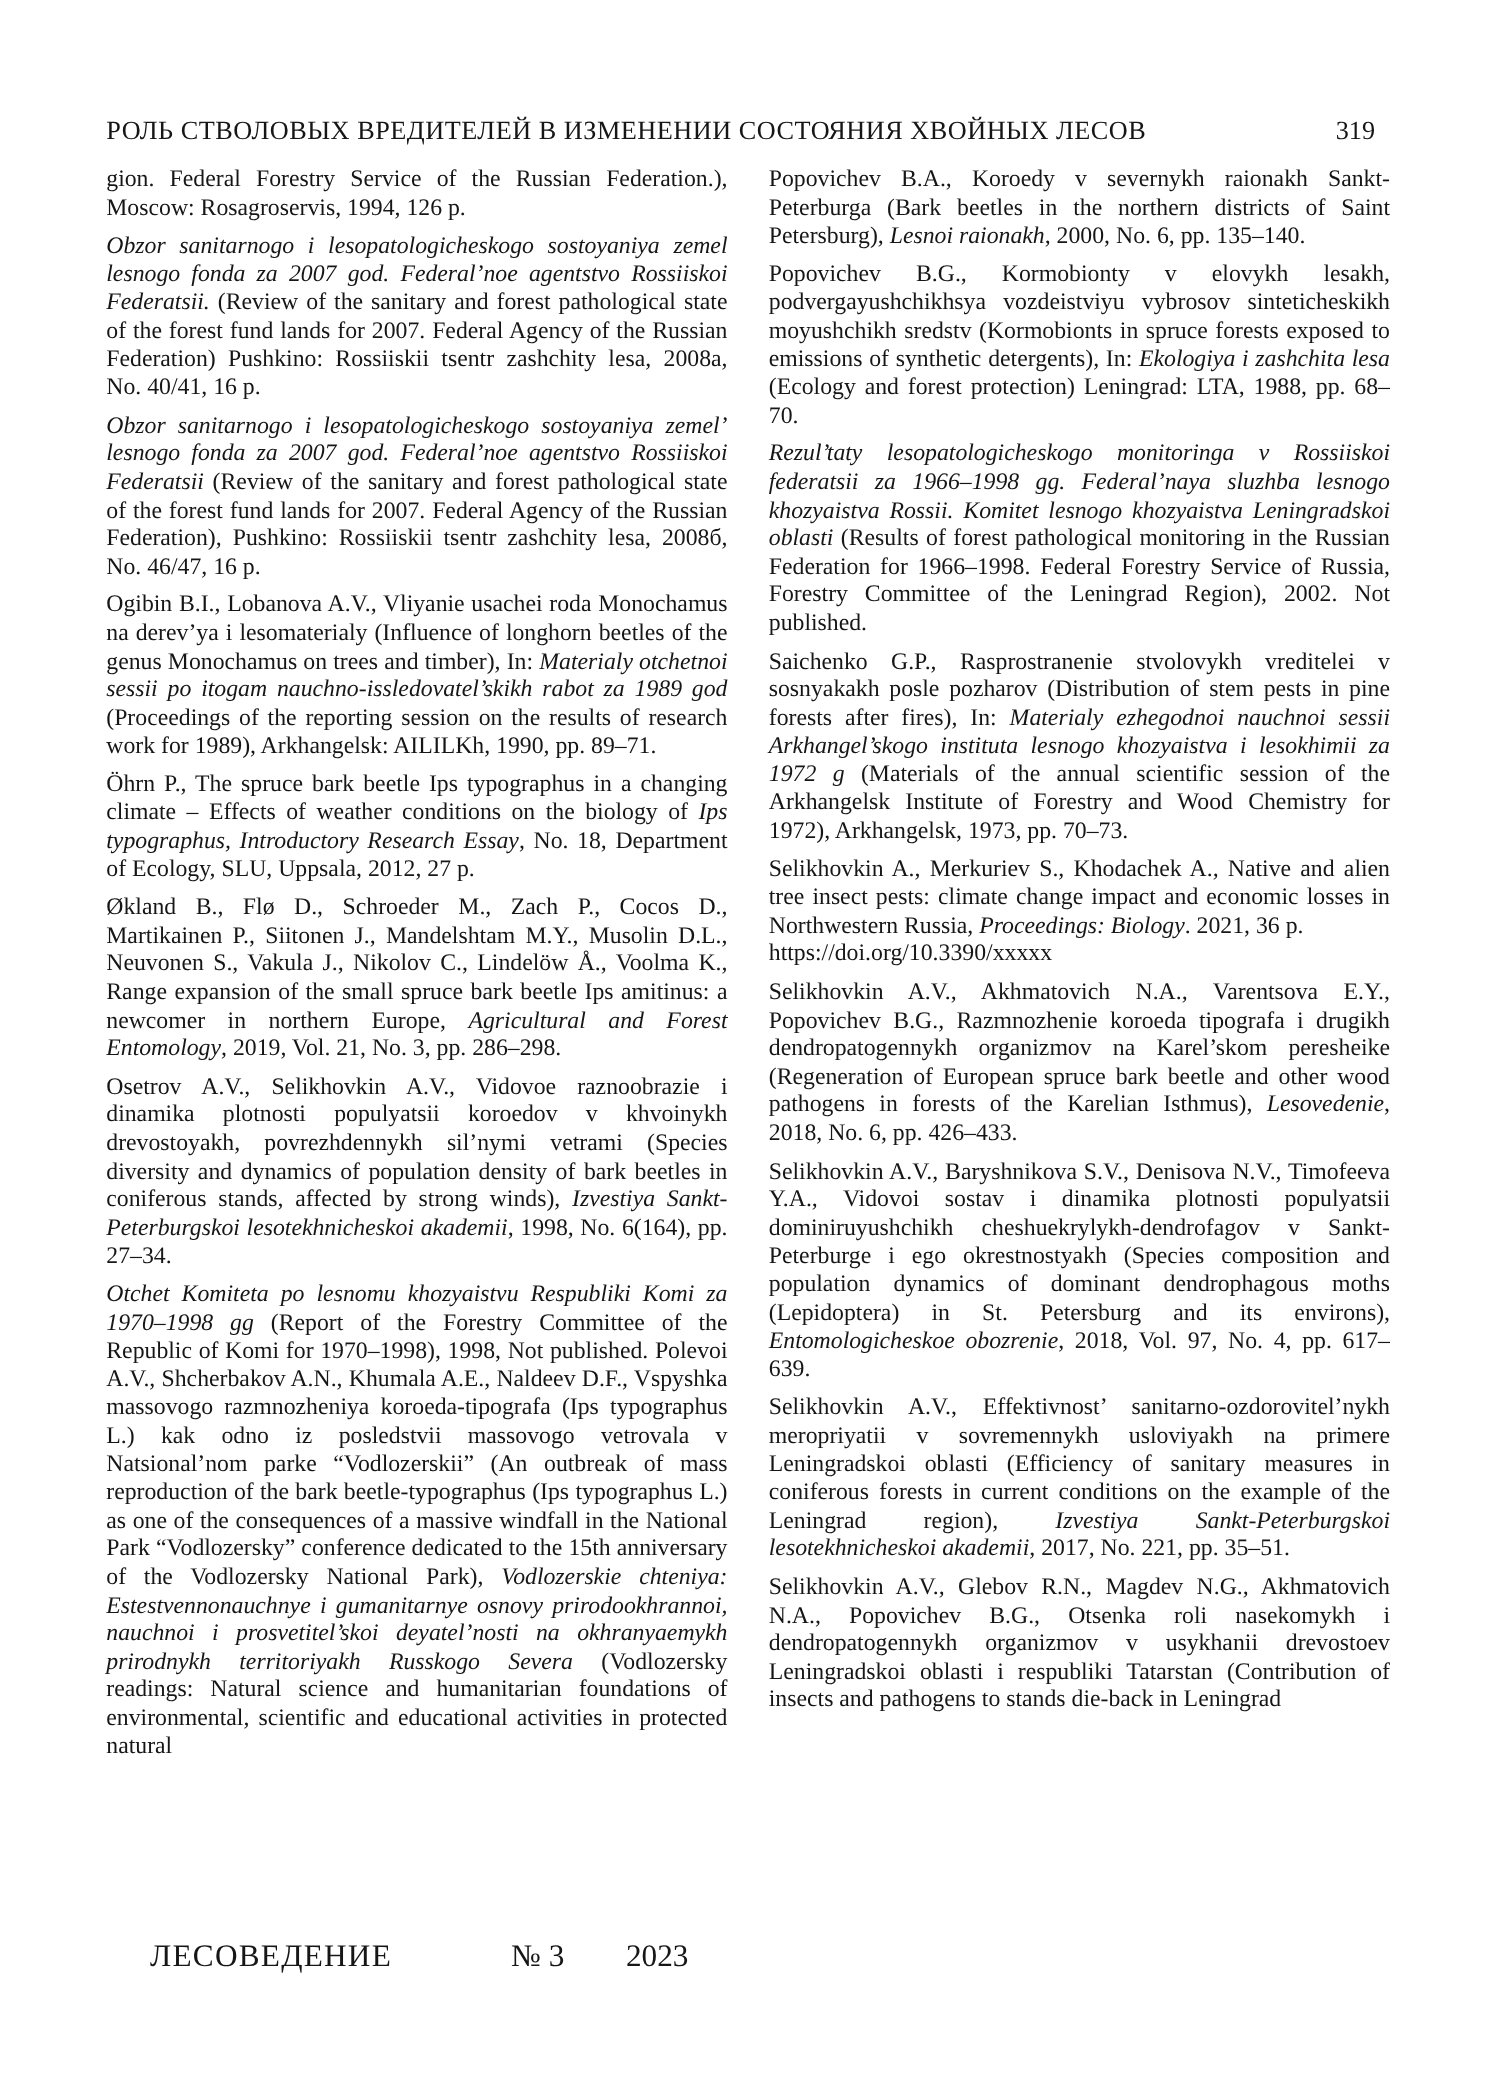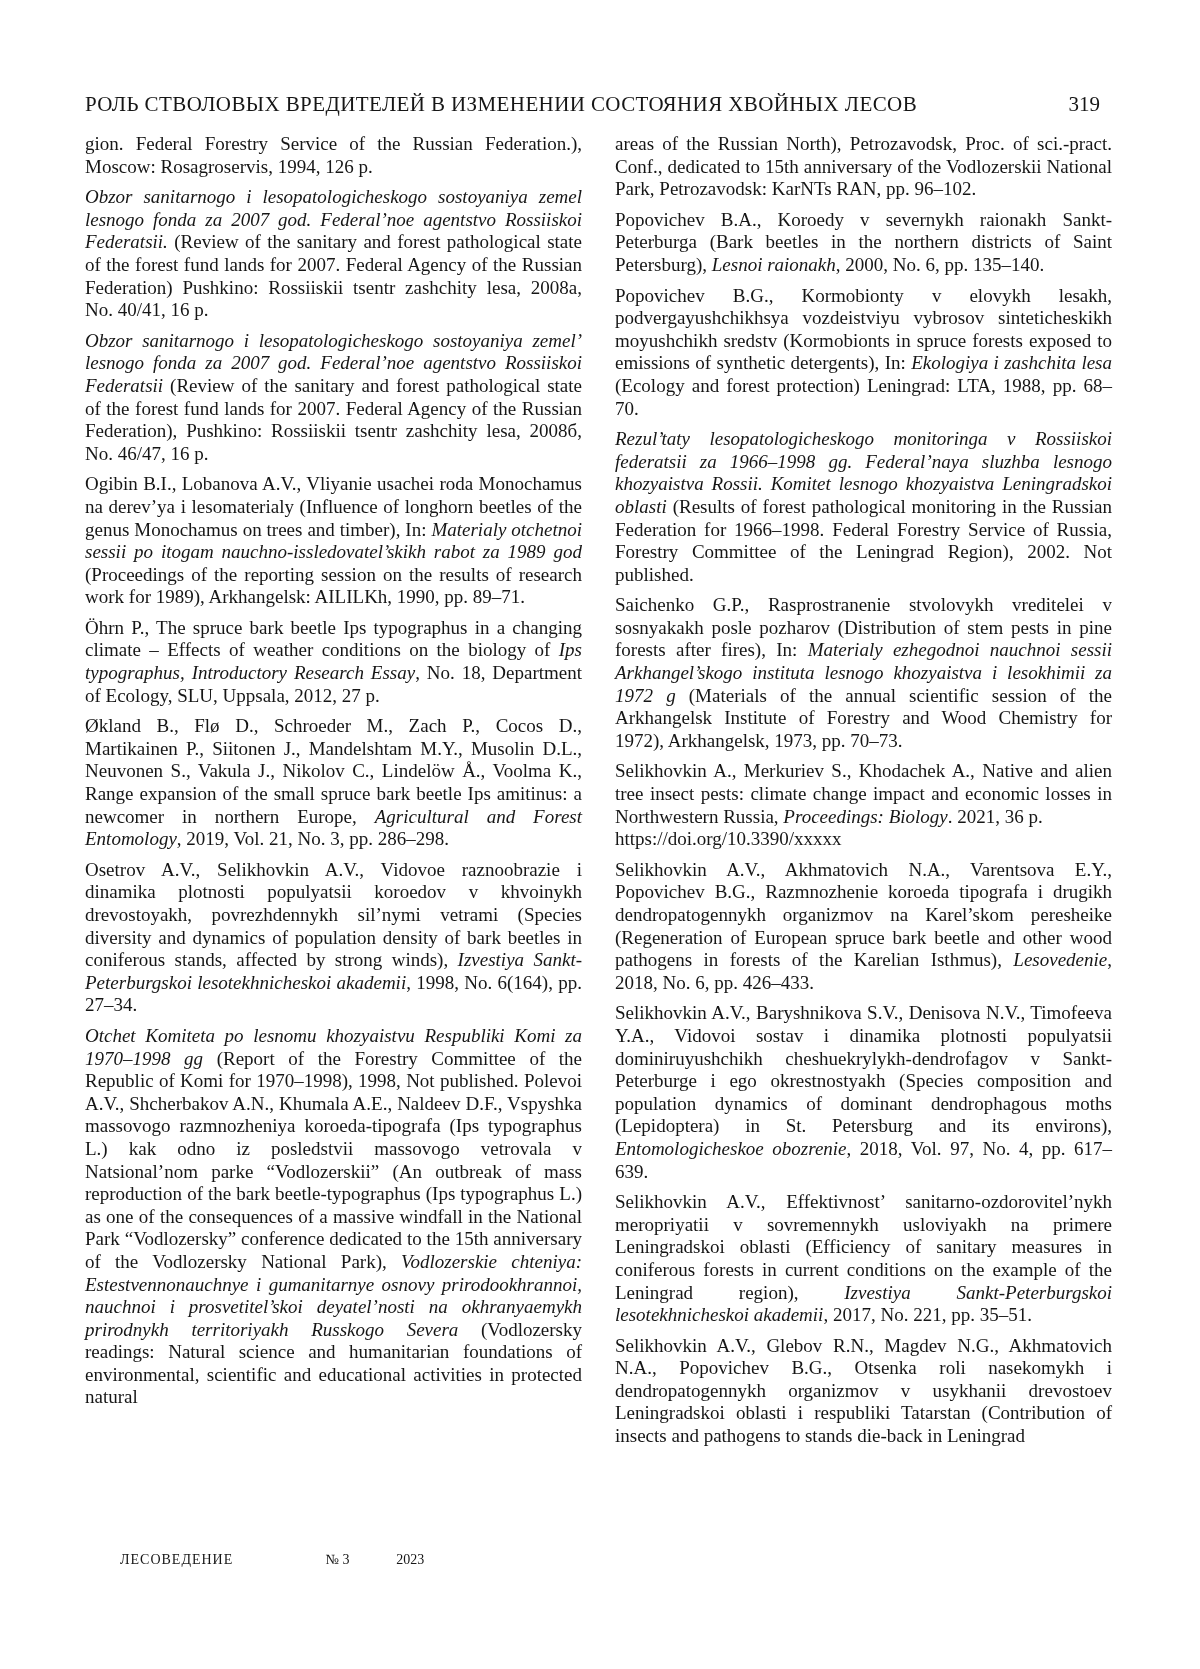--- a/index.html
+++ b/index.html
@@ -47,21 +47,21 @@
     line-height: 22.6px;
     text-align: justify;
   }
   p.ref:last-child { margin-bottom: 0; }
   .it { font-style: italic; }
   .blk { display: block; }
   .page-footer {
     position: absolute;
     left: 120px;
     top: 1552px;
-    font-size: 14px;
+    font-size: 25px;
     letter-spacing: 1px;
   }
   .page-footer span { display: inline-block; }
   .page-footer .f-issue { margin-left: 88px; letter-spacing: 0; }
   .page-footer .f-year  { margin-left: 42px; letter-spacing: 0; }
 </style>
 </head>
 <body>
 
 <div class="page">
@@ -76,21 +76,20 @@
         <p class="ref"><span>gion. Federal Forestry Service of the Russian Federation.), Moscow: Rosagroservis, 1994, 126 p.</span></p>
         <p class="ref"><span class="it">Obzor sanitarnogo i lesopatologicheskogo sostoyaniya zemel lesnogo fonda za 2007 god. Federal’noe agentstvo Rossiiskoi Federatsii. </span><span>(Review of the sanitary and forest pathological state of the forest fund lands for 2007. Federal Agency of the Russian Federation) Pushkino: Rossiiskii tsentr zashchity lesa, 2008a, No. 40/41, 16 p.</span></p>
         <p class="ref"><span class="it">Obzor sanitarnogo i lesopatologicheskogo sostoyaniya zemel’ lesnogo fonda za 2007 god. Federal’noe agentstvo Rossiiskoi Federatsii </span><span>(Review of the sanitary and forest pathological state of the forest fund lands for 2007. Federal Agency of the Russian Federation), Pushkino: Rossiiskii tsentr zashchity lesa, 2008б, No. 46/47, 16 p.</span></p>
         <p class="ref"><span>Ogibin B.I., Lobanova A.V., Vliyanie usachei roda Monochamus na derev’ya i lesomaterialy (Influence of longhorn beetles of the genus Monochamus on trees and timber), In: </span><span class="it">Materialy otchetnoi sessii po itogam nauchno-issledovatel’skikh rabot za 1989 god </span><span>(Proceedings of the reporting session on the results of research work for 1989), Arkhangelsk: AILILKh, 1990, pp. 89–71.</span></p>
         <p class="ref"><span>Öhrn P., The spruce bark beetle Ips typographus in a changing climate – Effects of weather conditions on the biology of </span><span class="it">Ips typographus, Introductory Research Essay</span><span>, No. 18, Department of Ecology, SLU, Uppsala, 2012, 27 p.</span></p>
         <p class="ref"><span>Økland B., Flø D., Schroeder M., Zach P., Cocos D., Martikainen P., Siitonen J., Mandelshtam M.Y., Musolin D.L., Neuvonen S., Vakula J., Nikolov C., Lindelöw Å., Voolma K., Range expansion of the small spruce bark beetle Ips amitinus: a newcomer in northern Europe, </span><span class="it">Agricultural and Forest Entomology</span><span>, 2019, Vol. 21, No. 3, pp. 286–298.</span></p>
         <p class="ref"><span>Osetrov A.V., Selikhovkin A.V., Vidovoe raznoobrazie i dinamika plotnosti populyatsii koroedov v khvoinykh drevostoyakh, povrezhdennykh sil’nymi vetrami (Species diversity and dynamics of population density of bark beetles in coniferous stands, affected by strong winds), </span><span class="it">Izvestiya Sankt-Peterburgskoi lesotekhnicheskoi akademii</span><span>, 1998, No. 6(164), pp. 27–34.</span></p>
         <p class="ref"><span class="it">Otchet Komiteta po lesnomu khozyaistvu Respubliki Komi za 1970–1998 gg </span><span>(Report of the Forestry Committee of the Republic of Komi for 1970–1998), 1998, Not published. Polevoi A.V., Shcherbakov A.N., Khumala A.E., Naldeev D.F., Vspyshka massovogo razmnozheniya koroeda-tipografa (Ips typographus L.) kak odno iz posledstvii massovogo vetrovala v Natsional’nom parke “Vodlozerskii” (An outbreak of mass reproduction of the bark beetle-typographus (Ips typographus L.) as one of the consequences of a massive windfall in the National Park “Vodlozersky” conference dedicated to the 15th anniversary of the Vodlozersky National Park), </span><span class="it">Vodlozerskie chteniya: Estestvennonauchnye i gumanitarnye osnovy prirodookhrannoi, nauchnoi i prosvetitel’skoi deyatel’nosti na okhranyaemykh prirodnykh territoriyakh Russkogo Severa </span><span>(Vodlozersky readings: Natural science and humanitarian foundations of environmental, scientific and educational activities in protected natural</span></p>
       </div>
     <div class="col" id="refs-right">
-        <p class="ref"><span>areas of the Russian North), Petrozavodsk, Proc. of sci.-pract. Conf., dedicated to 15th anniversary of the Vodlozerskii National Park, Petrozavodsk: KarNTs RAN, pp. 96–102.</span></p>
         <p class="ref"><span>Popovichev B.A., Koroedy v severnykh raionakh Sankt-Peterburga (Bark beetles in the northern districts of Saint Petersburg), </span><span class="it">Lesnoi raionakh</span><span>, 2000, No. 6, pp. 135–140.</span></p>
         <p class="ref"><span>Popovichev B.G., Kormobionty v elovykh lesakh, podvergayushchikhsya vozdeistviyu vybrosov sinteticheskikh moyushchikh sredstv (Kormobionts in spruce forests exposed to emissions of synthetic detergents), In: </span><span class="it">Ekologiya i zashchita lesa </span><span>(Ecology and forest protection) Leningrad: LTA, 1988, pp. 68–70.</span></p>
         <p class="ref"><span class="it">Rezul’taty lesopatologicheskogo monitoringa v Rossiiskoi federatsii za 1966–1998 gg. Federal’naya sluzhba lesnogo khozyaistva Rossii. Komitet lesnogo khozyaistva Leningradskoi oblasti </span><span>(Results of forest pathological monitoring in the Russian Federation for 1966–1998. Federal Forestry Service of Russia, Forestry Committee of the Leningrad Region), 2002. Not published.</span></p>
         <p class="ref"><span>Saichenko G.P., Rasprostranenie stvolovykh vreditelei v sosnyakakh posle pozharov (Distribution of stem pests in pine forests after fires), In: </span><span class="it">Materialy ezhegodnoi nauchnoi sessii Arkhangel’skogo instituta lesnogo khozyaistva i lesokhimii za 1972 g </span><span>(Materials of the annual scientific session of the Arkhangelsk Institute of Forestry and Wood Chemistry for 1972), Arkhangelsk, 1973, pp. 70–73.</span></p>
         <p class="ref"><span>Selikhovkin A., Merkuriev S., Khodachek A., Native and alien tree insect pests: climate change impact and economic losses in Northwestern Russia, </span><span class="it">Proceedings: Biology</span><span>. 2021, 36 p.</span><span class="blk">https://doi.org/10.3390/xxxxx</span></p>
         <p class="ref"><span>Selikhovkin A.V., Akhmatovich N.A., Varentsova E.Y., Popovichev B.G., Razmnozhenie koroeda tipografa i drugikh dendropatogennykh organizmov na Karel’skom peresheike (Regeneration of European spruce bark beetle and other wood pathogens in forests of the Karelian Isthmus), </span><span class="it">Lesovedenie</span><span>, 2018, No. 6, pp. 426–433.</span></p>
         <p class="ref"><span>Selikhovkin A.V., Baryshnikova S.V., Denisova N.V., Timofeeva Y.A., Vidovoi sostav i dinamika plotnosti populyatsii dominiruyushchikh cheshuekrylykh-dendrofagov v Sankt-Peterburge i ego okrestnostyakh (Species composition and population dynamics of dominant dendrophagous moths (Lepidoptera) in St. Petersburg and its environs), </span><span class="it">Entomologicheskoe obozrenie</span><span>, 2018, Vol. 97, No. 4, pp. 617–639.</span></p>
         <p class="ref"><span>Selikhovkin A.V., Effektivnost’ sanitarno-ozdorovitel’nykh meropriyatii v sovremennykh usloviyakh na primere Leningradskoi oblasti (Efficiency of sanitary measures in coniferous forests in current conditions on the example of the Leningrad region), </span><span class="it">Izvestiya Sankt-Peterburgskoi lesotekhnicheskoi akademii</span><span>, 2017, No. 221, pp. 35–51.</span></p>
         <p class="ref"><span>Selikhovkin A.V., Glebov R.N., Magdev N.G., Akhmatovich N.A., Popovichev B.G., Otsenka roli nasekomykh i dendropatogennykh organizmov v usykhanii drevostoev Leningradskoi oblasti i respubliki Tatarstan (Contribution of insects and pathogens to stands die-back in Leningrad</span></p>
       </div>

